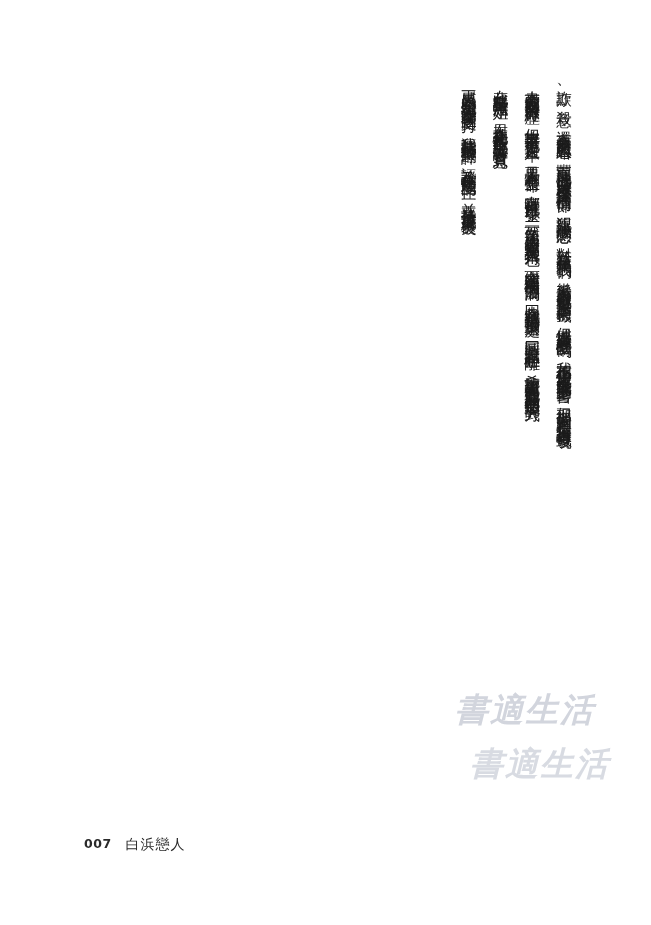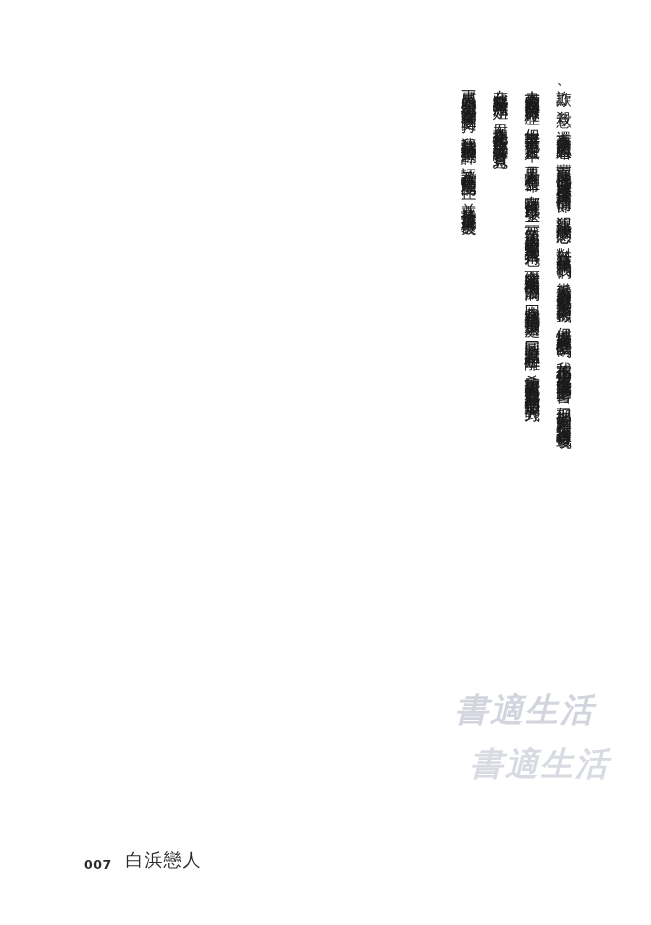--- a/index.html
+++ b/index.html
@@ -76,32 +76,31 @@
 
   
   #footer {
     position: absolute;
     left: 84px;
     top: 836px;
     font-family: "DejaVu Sans", "Liberation Sans", sans-serif;
     font-size: 12.5px;
     color: #2a2a2a;
     display: flex;
-    align-items: flex-end;
+    align-items: flex-start;
     gap: 14px;
   }
   #footer .folio {
     font-weight: bold;
     letter-spacing: 0.5px;
   }
   #footer .runhead {
     font-family: "DejaVu Serif", "Liberation Serif", serif;
-    font-size: 18px;
+    font-size: 14px;
     letter-spacing: 1px;
-    margin-top: 12px;
   }
 </style>
 </head>
 <body>
 
 <div id="page">
 
   <div id="body-text">
     <p>詐欺、殺意，還有致命的遺忘與忽略，豐富而混沌的感性資源足以建構像迷宮一樣的情節。讓犯罪小說般的懸念。對於活在符號年代的我們，幾乎所有內在價值都被貼上了商業標籤，但感情還有純粹的愛情嗎？我相信不少受情故事都能成為你的參考書，但那個愛的「真相」還得讓讀者自我發現。</p>
     <p>本書的靈感固然來自旅行經歷，但故事背景也不一定要在日本，只要人物有其生命，在哪裡也可以發生。然而第一人稱的表達較易讓人代入角色，繼而墮進同病相憐的漩渦。因此我嘗試把場景放到遠處，同時製造一點心理距離，希望讀者能更客觀地欣賞並認同它們呈現的方式。</p>

